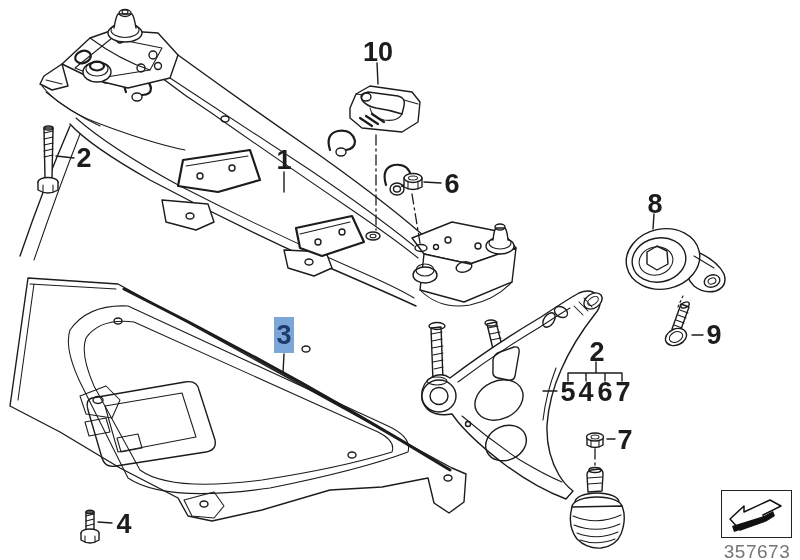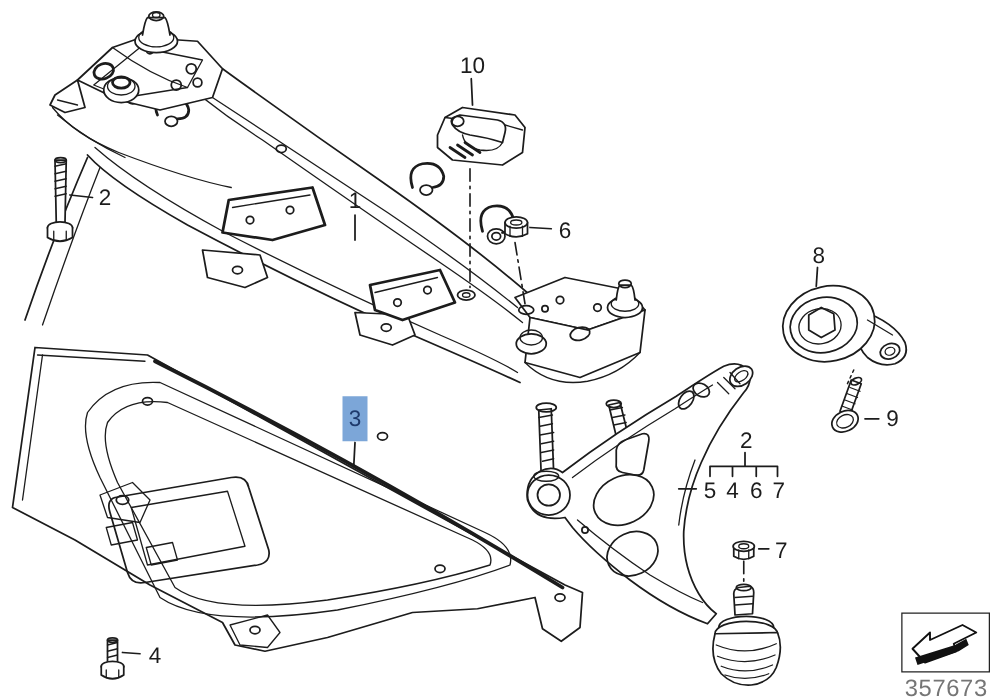--- a/index.html
+++ b/index.html
@@ -14,21 +14,21 @@
   .art path,.art ellipse,.art circle,.art line,.art polyline{
      stroke:var(--line);fill:none;stroke-width:1.4;stroke-linecap:round;stroke-linejoin:round;}
   .art .f{fill:#ffffff;}
   .art .nf{stroke:none;fill:#ffffff;}
   .art .t{stroke-width:1.05;}
   .art .w2{stroke-width:2.2;}
   .art .w3{stroke-width:3;}
   .art .dd{stroke-dasharray:10 4 2 4;stroke-width:1.3;}
   .art .dot{stroke-dasharray:2 3;stroke-width:1.2;}
   .callout{position:absolute;transform:translate(-50%,-50%);
-           font-weight:400;font-size:18px;line-height:1;color:var(--line);
+           font-weight:700;font-size:27px;line-height:1;color:var(--line);
            user-select:none;cursor:pointer;}
   .callout--highlight{background:var(--highlight_bg);color:var(--highlight_text);
            width:20px;height:36px;display:flex;align-items:center;justify-content:center;}
   .nav-box{position:absolute;left:721px;top:490px;width:71px;height:48px;
            border:1.5px solid #222;background:#fff;box-sizing:border-box;cursor:pointer;}
   .diagram-number{position:absolute;left:757px;top:541px;transform:translateX(-50%);
            font-size:19px;color:var(--diagram_number_text);letter-spacing:.5px;}
 </style>
 </head>
 <body>

